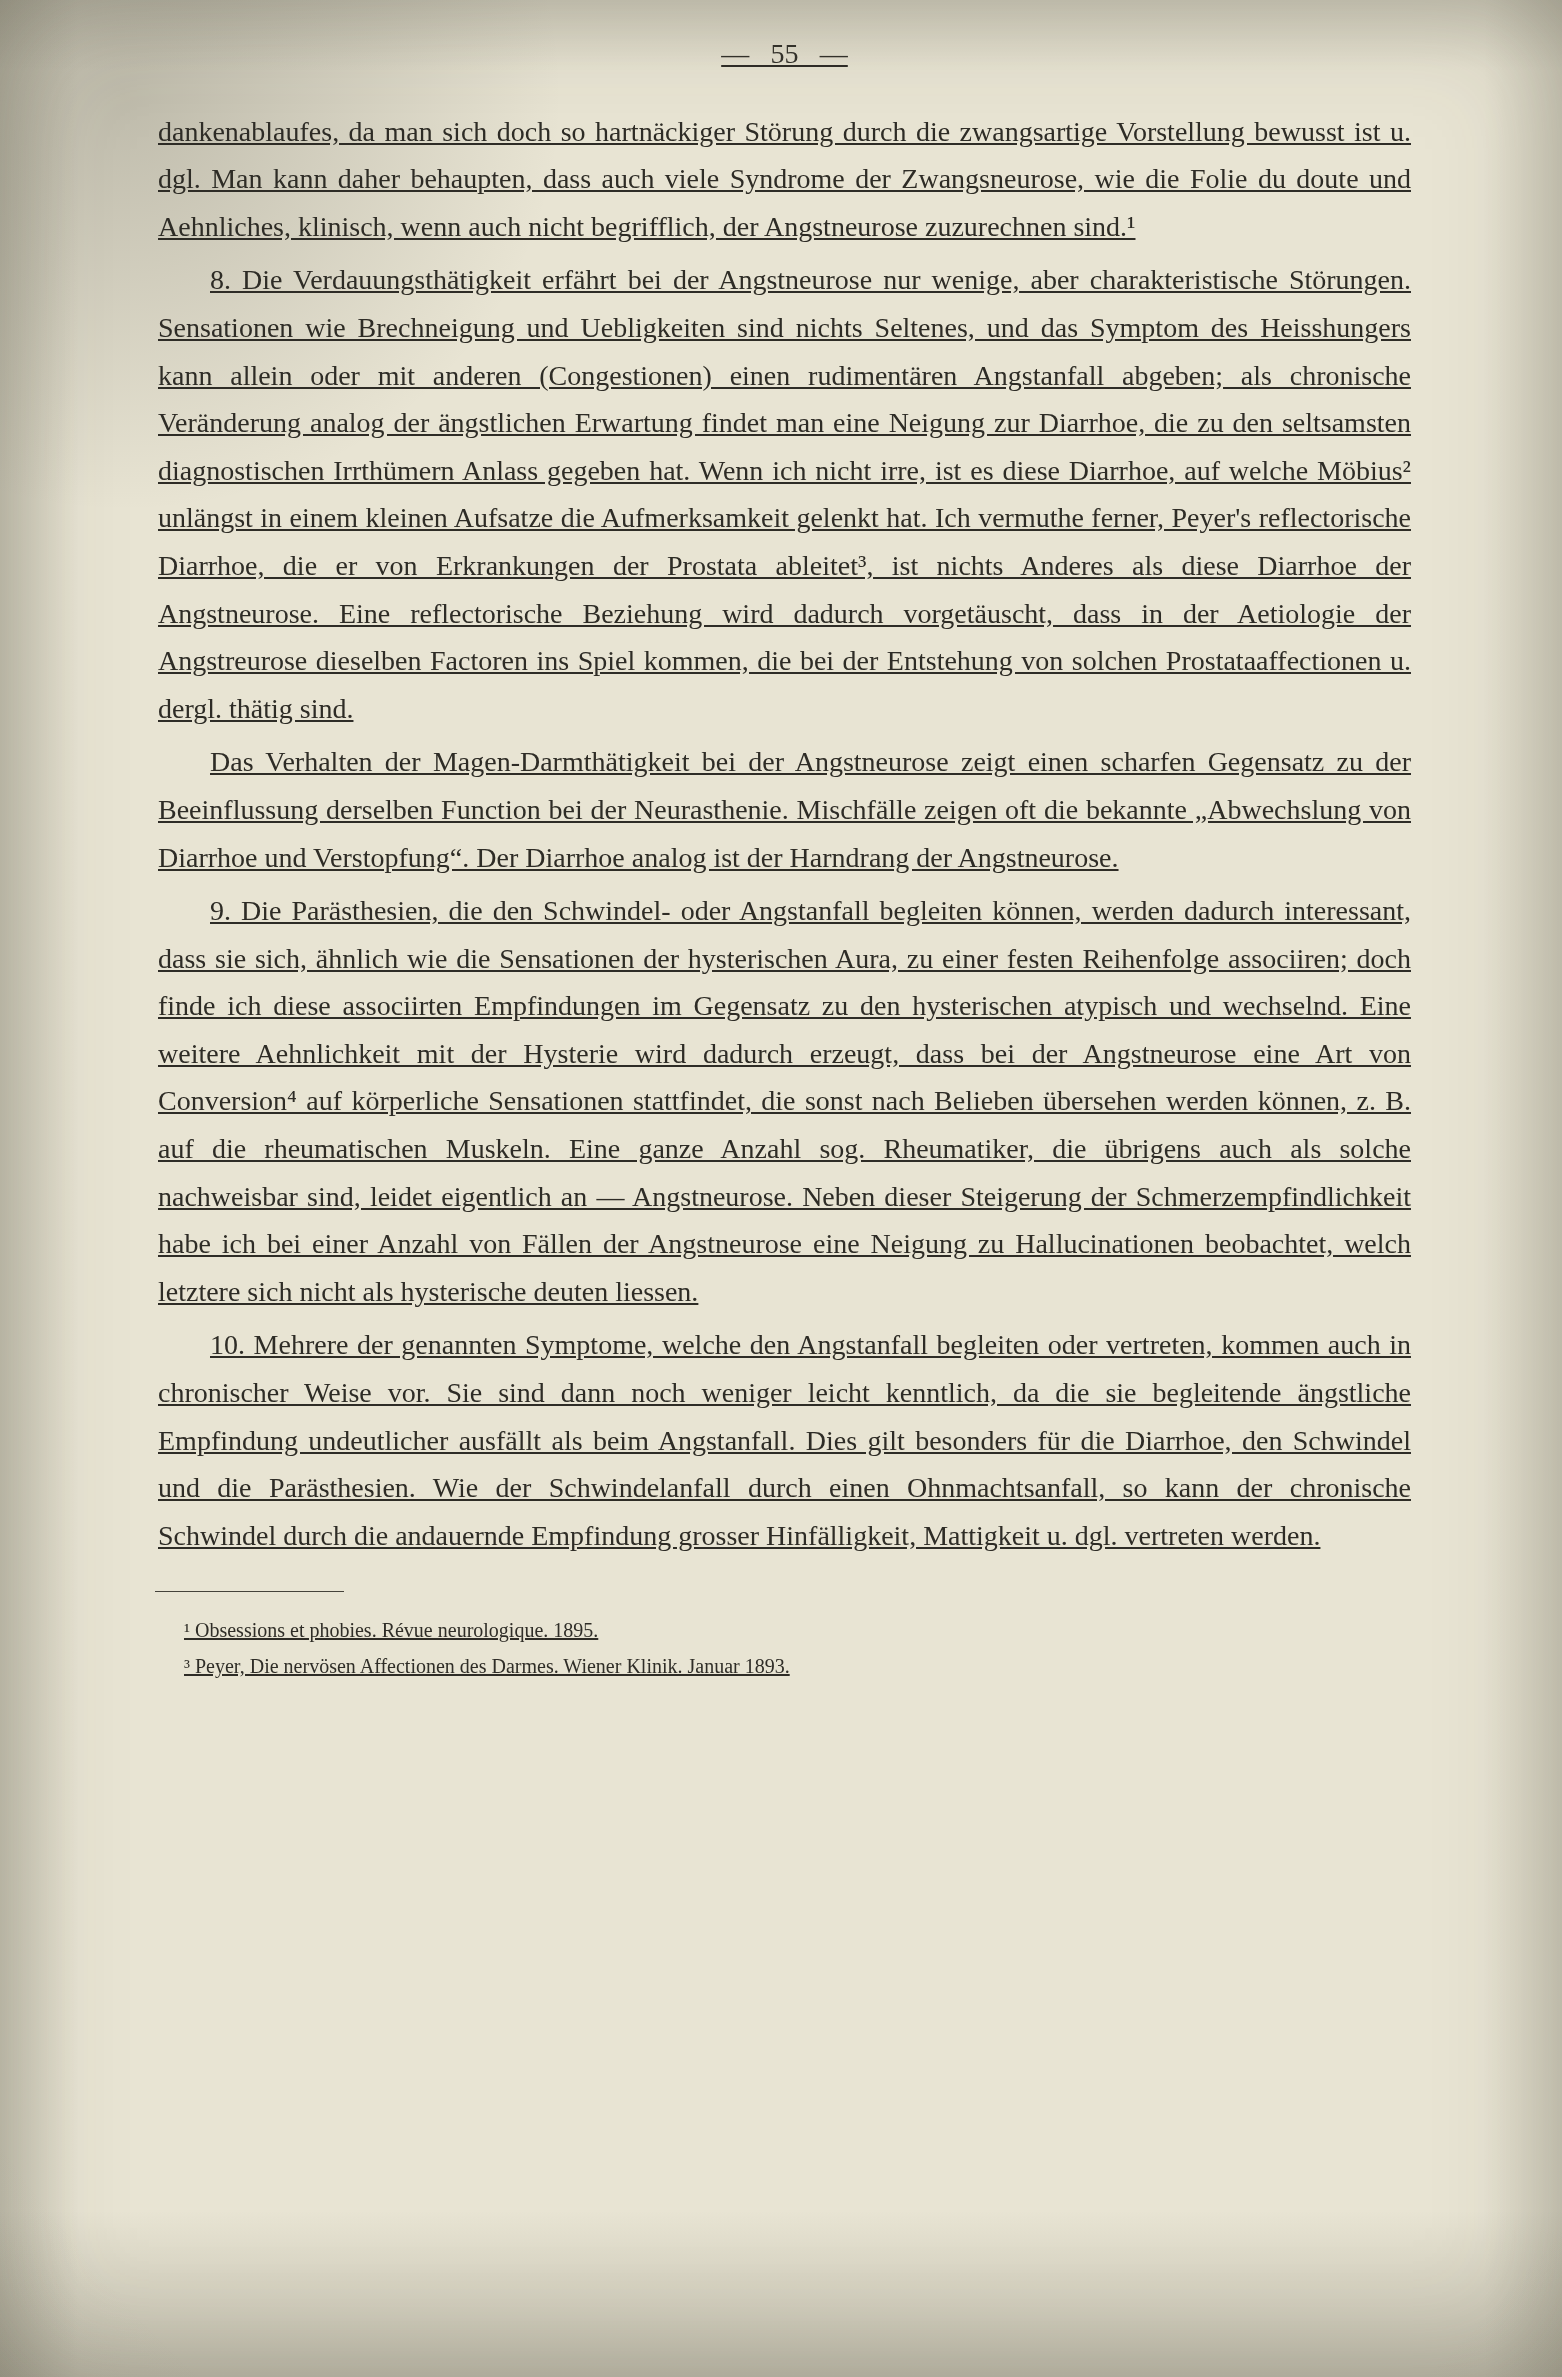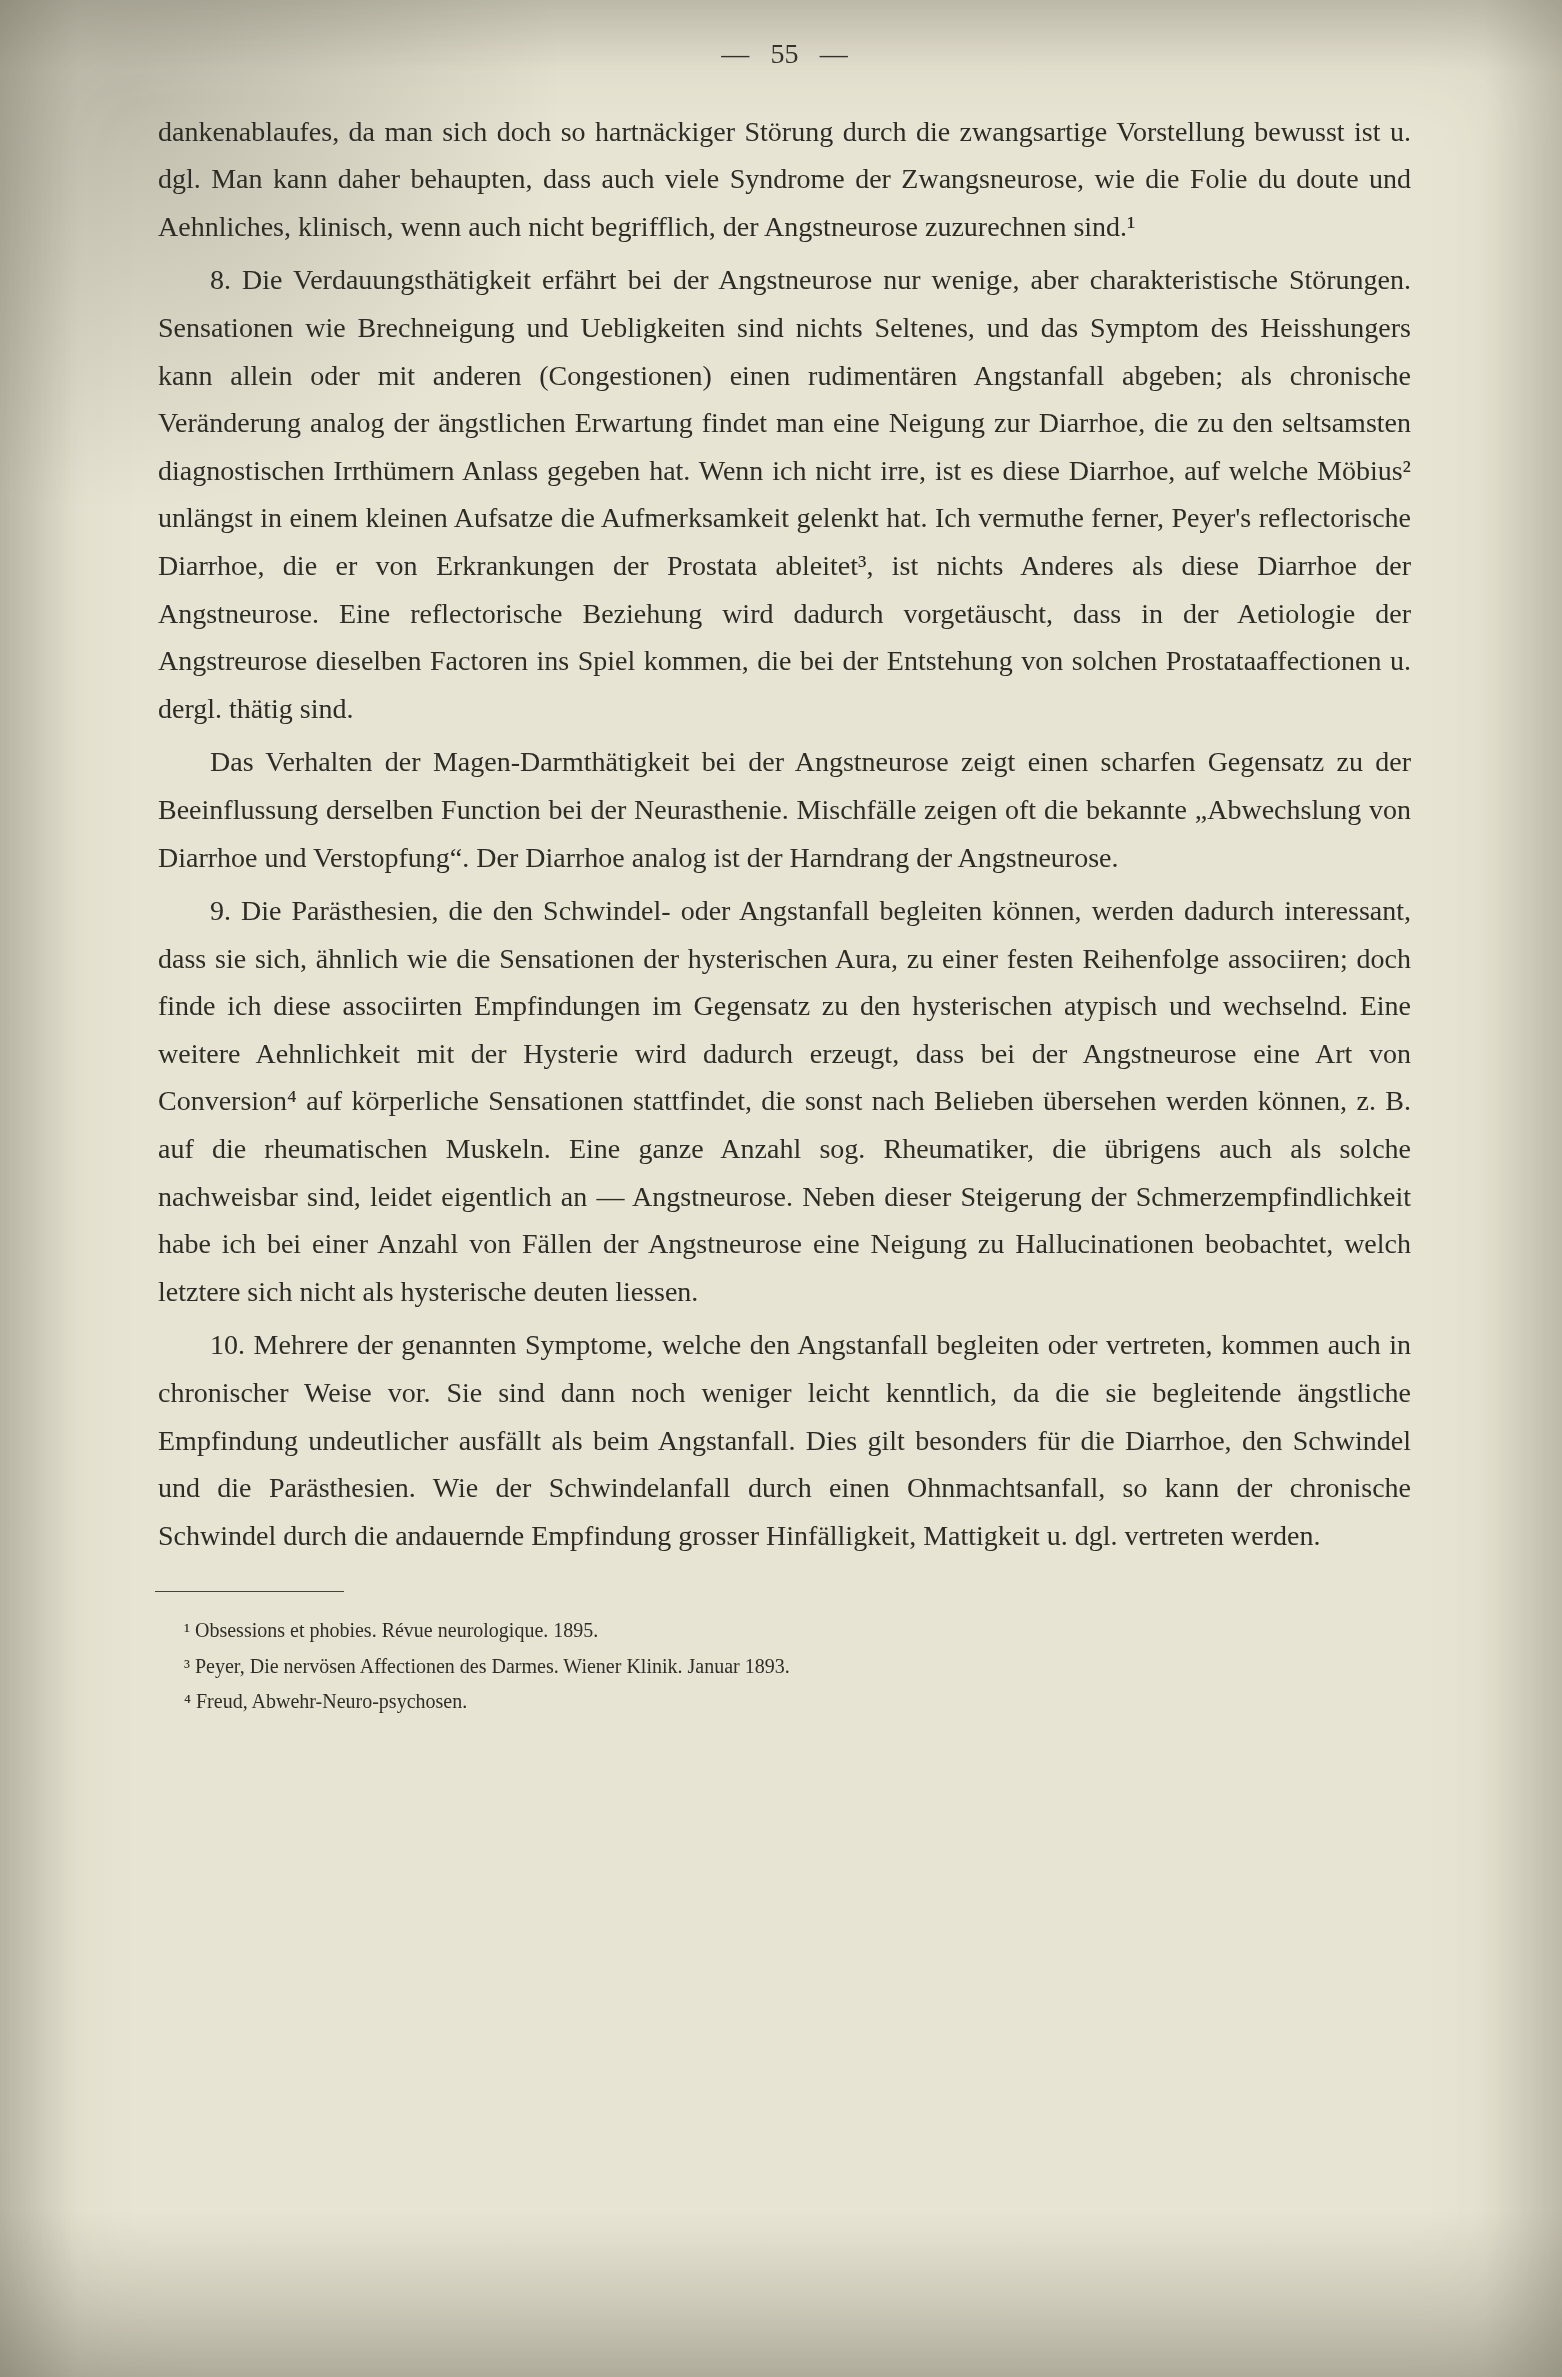--- a/index.html
+++ b/index.html
@@ -28,20 +28,21 @@
       linear-gradient(to right,
         rgba(95,93,75,0.22) 0%, rgba(0,0,0,0) 5%,
         rgba(0,0,0,0) 95%, rgba(95,93,75,0.16) 100%),
       linear-gradient(to bottom,
         rgba(88,86,70,0.16) 0%, rgba(0,0,0,0) 3%,
         rgba(0,0,0,0) 93%, rgba(80,78,62,0.26) 100%),
       radial-gradient(ellipse 40% 25% at 8% 4%,
         rgba(70,68,56,0.25), rgba(0,0,0,0) 70%),
       #e8e4d3;
     box-shadow: inset 0 0 125px rgba(64,62,48,0.28);
+    text-decoration: underline;
   }
 
   .page-number {
     text-align: center;
     font-size: 28px;
     line-height: 36px;
     word-spacing: 14.3px;
     margin: 3.6px 0 36px 0;
     color: #33312a;
   }
@@ -88,17 +89,16 @@
     <p>Das Verhalten der Magen-Darmthätigkeit bei der Angstneurose zeigt einen scharfen Gegensatz zu der Beeinflussung derselben Function bei der Neurasthenie. Mischfälle zeigen oft die bekannte „Abwechslung von Diarrhoe und Verstopfung“. Der Diarrhoe analog ist der Harndrang der Angstneurose.</p>
     <p>9. Die Parästhesien, die den Schwindel- oder Angstanfall begleiten können, werden dadurch interessant, dass sie sich, ähnlich wie die Sensationen der hysterischen Aura, zu einer festen Reihenfolge associiren; doch finde ich diese associirten Empfindungen im Gegensatz zu den hysterischen atypisch und wechselnd. Eine weitere Aehnlichkeit mit der Hysterie wird dadurch erzeugt, dass bei der Angstneurose eine Art von Conversion⁴ auf körperliche Sensationen stattfindet, die sonst nach Belieben übersehen werden können, z. B. auf die rheumatischen Muskeln. Eine ganze Anzahl sog. Rheumatiker, die übrigens auch als solche nachweisbar sind, leidet eigentlich an — Angstneurose. Neben dieser Steigerung der Schmerzempfindlichkeit habe ich bei einer Anzahl von Fällen der Angstneurose eine Neigung zu Hallucinationen beobachtet, welch letztere sich nicht als hysterische deuten liessen.</p>
     <p>10. Mehrere der genannten Symptome, welche den Angstanfall begleiten oder vertreten, kommen auch in chronischer Weise vor. Sie sind dann noch weniger leicht kenntlich, da die sie begleitende ängstliche Empfindung undeutlicher ausfällt als beim Angstanfall. Dies gilt besonders für die Diarrhoe, den Schwindel und die Parästhesien. Wie der Schwindelanfall durch einen Ohnmachtsanfall, so kann der chronische Schwindel durch die andauernde Empfindung grosser Hinfälligkeit, Mattigkeit u. dgl. vertreten werden.</p>
   </div>
 
   <hr class="footnote-rule">
 
   <div class="footnotes">
     <p>¹ Obsessions et phobies. Révue neurologique. 1895.</p>
     <p>³ Peyer, Die nervösen Affectionen des Darmes. Wiener Klinik. Januar 1893.</p>
-    <p>⁴ Freud, Abwehr-Neuro-psychosen.</p>
   </div>
 
 </div>
 
 
 </body></html>

